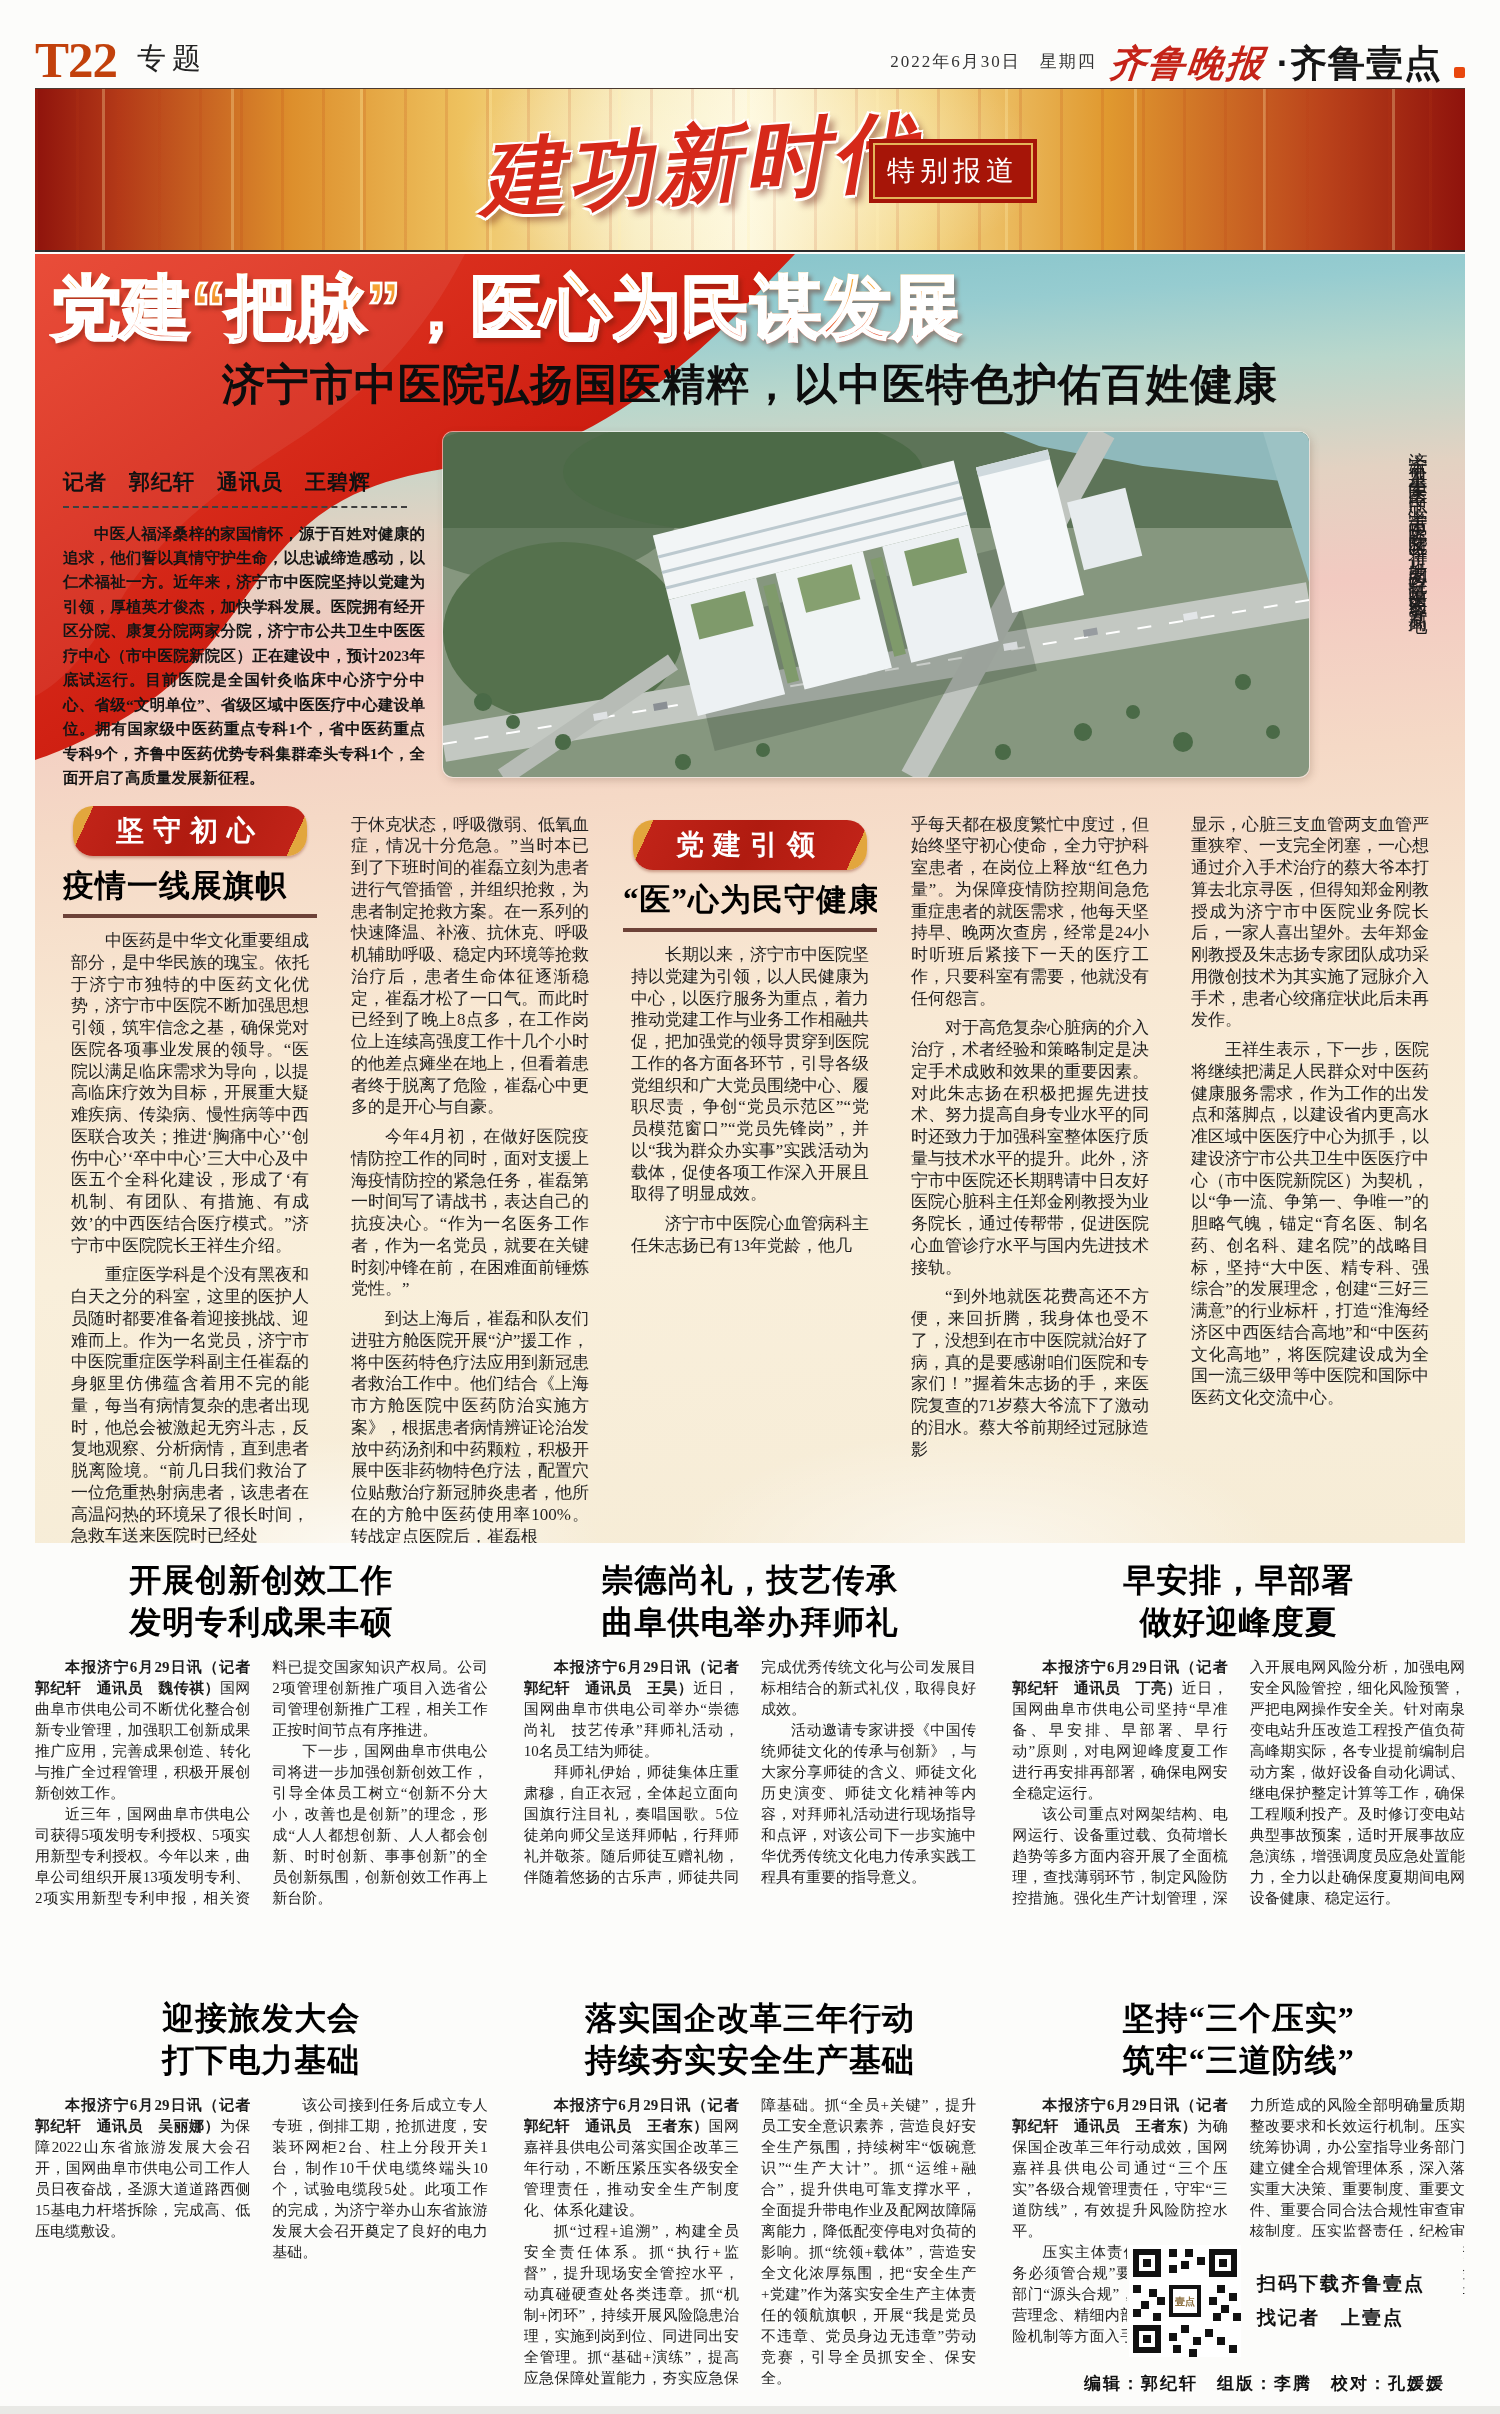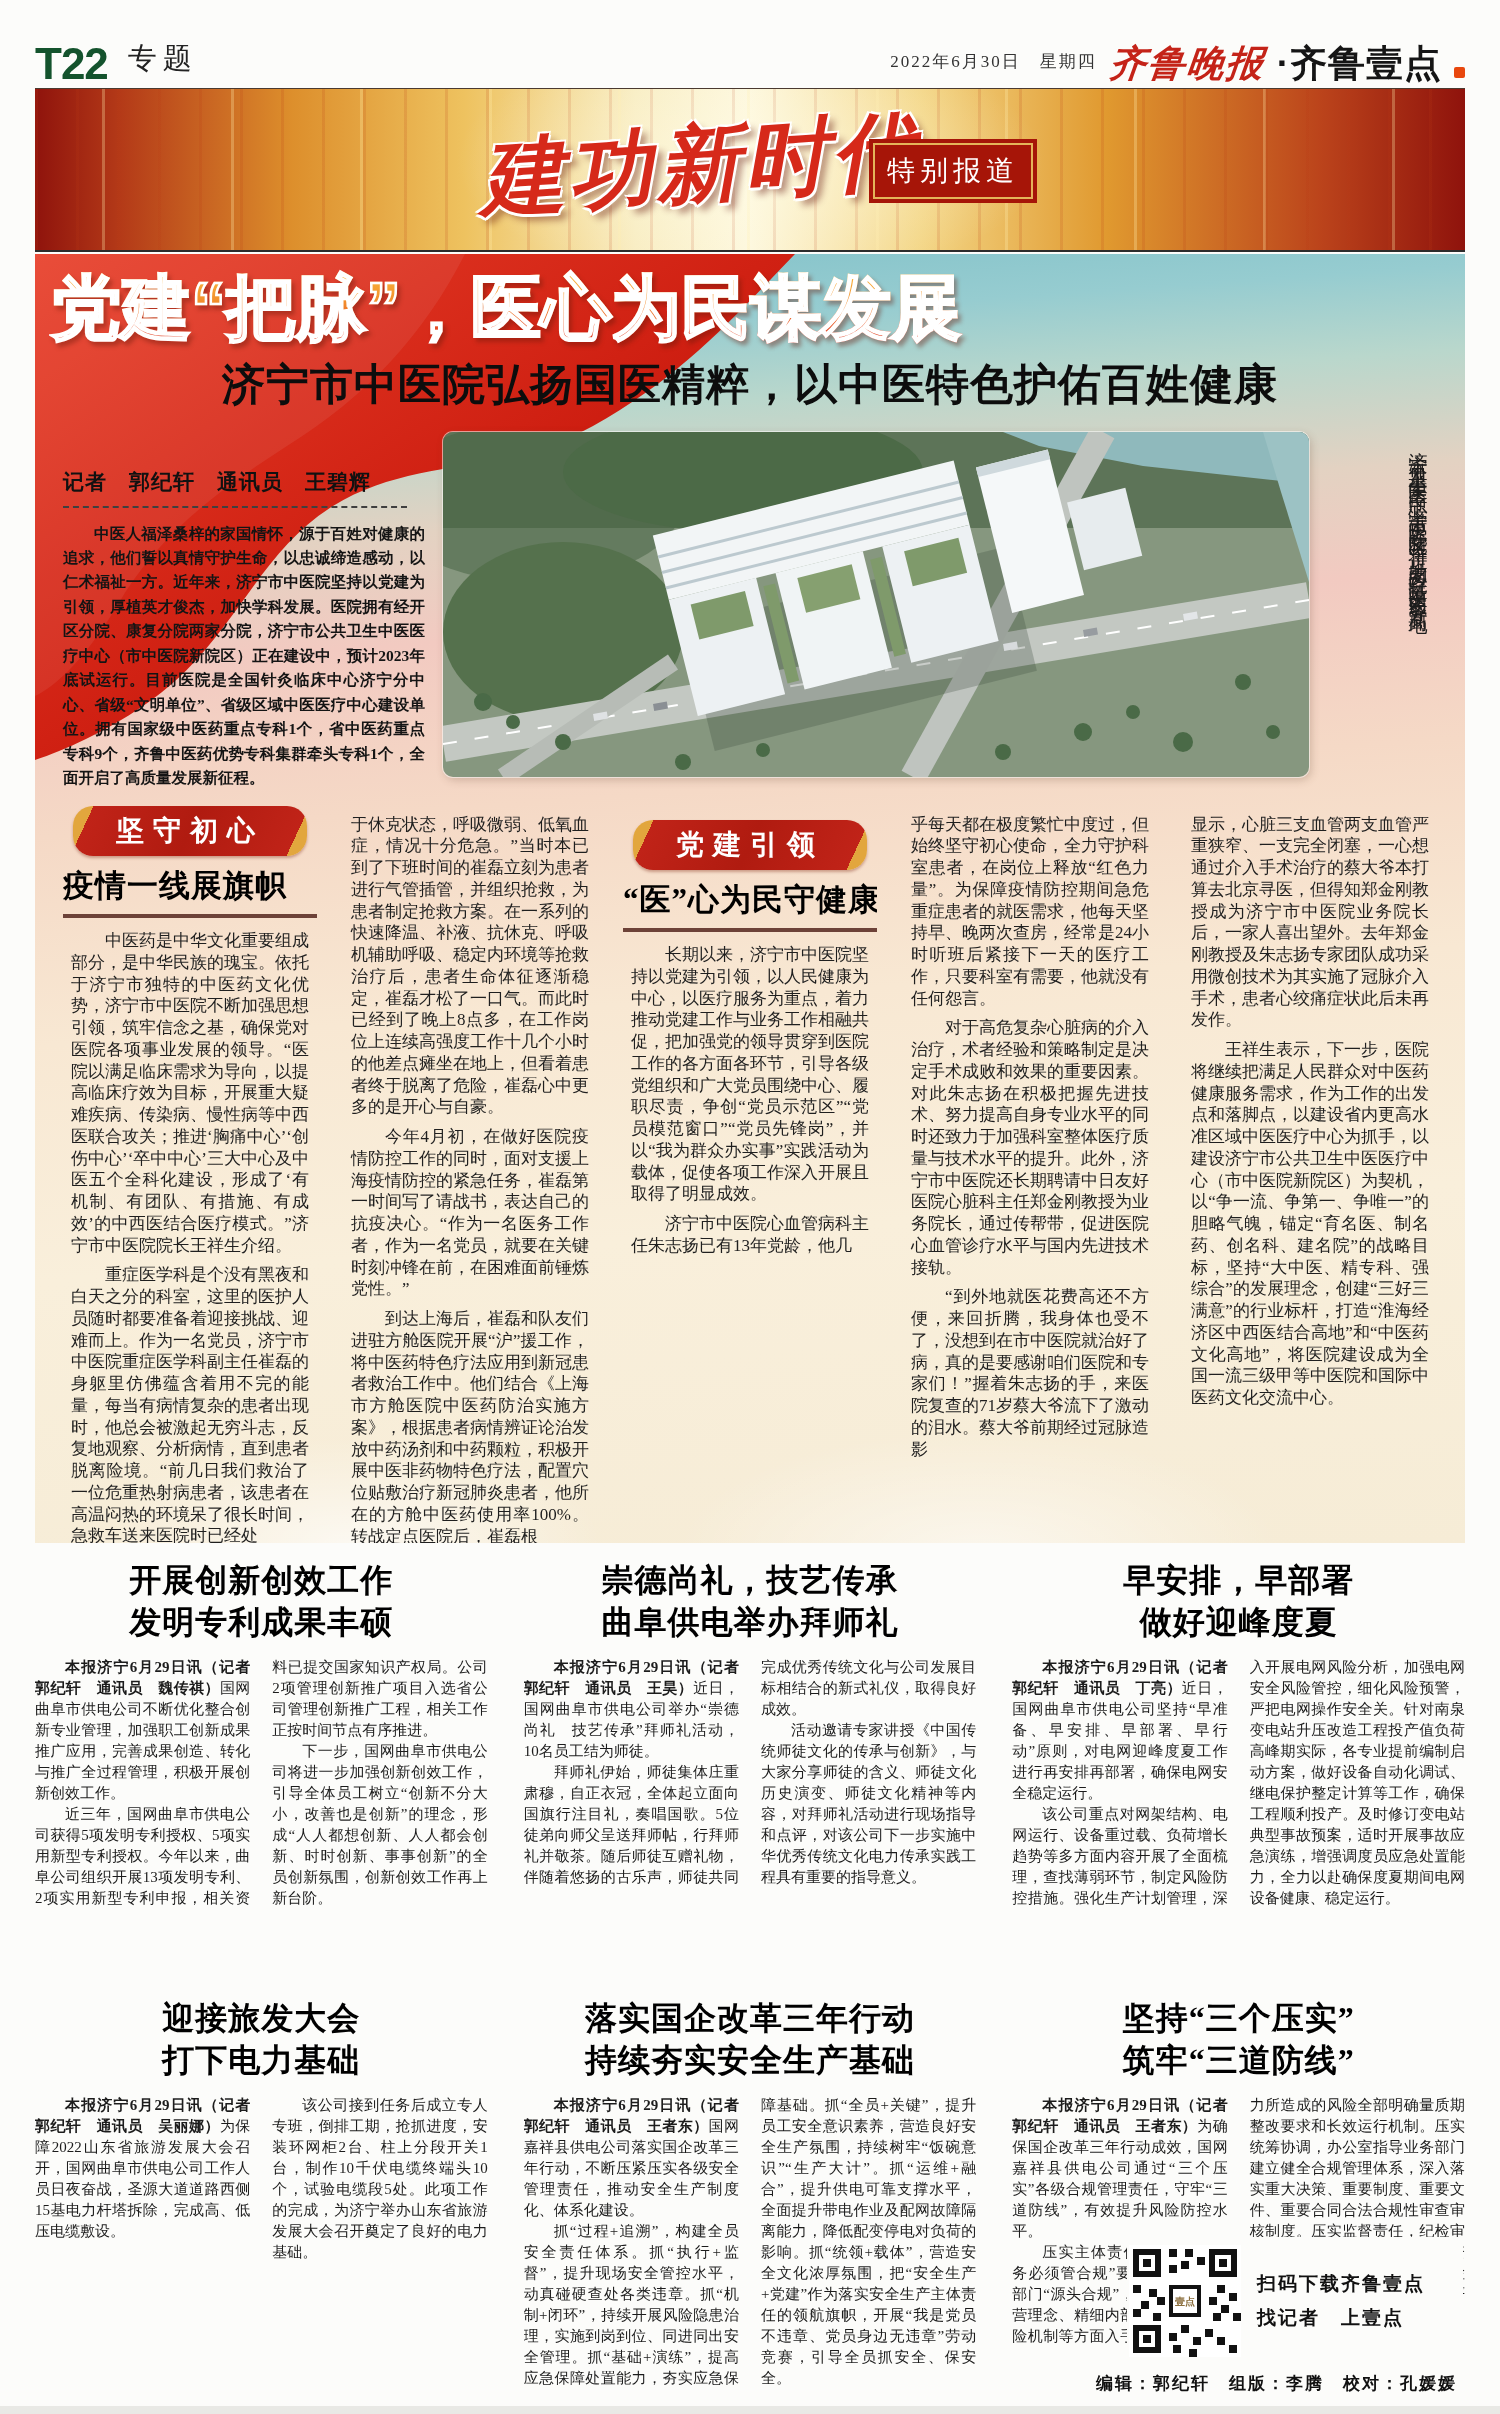--- a/index.html
+++ b/index.html
@@ -2,21 +2,21 @@
 <html><head>
 <meta charset="utf-8">
 <style>
   * { box-sizing: border-box; margin: 0; padding: 0; }
   body { background:#888; font-family:"Liberation Serif","DejaVu Serif",serif; }
   .page { position:relative; width:1500px; height:2414px; margin:0 auto; background:#fcfcfa; overflow:hidden; color:#1a1a1a; }
 
   
   .hdr { position:absolute; top:0; left:35px; width:1430px; height:86px; display:flex; align-items:flex-end; justify-content:space-between; padding-bottom:4px; }
   .hdr-left { display:flex; align-items:flex-end; gap:20px; }
-  .pgnum { font-family:Liberation Sans, sans-serif; font-size:44px; font-weight:bold; letter-spacing:-1px; line-height:.85; color:#14532d; }
+  .pgnum { font-family:Liberation Serif, serif; font-size:51px; font-weight:bold; letter-spacing:-1px; line-height:.85; color:#c2410c; }
   .seclabel { font-family:"Liberation Sans","DejaVu Sans",sans-serif; font-size:29px; letter-spacing:6px; color:#222; padding-bottom:3px; }
   .hdr-right { display:flex; align-items:flex-end; gap:12px; }
   .dateline-top { font-size:17px; color:#333; letter-spacing:2px; padding-bottom:9px; }
   .mast-script { font-size:37px; font-weight:bold; font-style:italic; color:#c42318; transform:skewX(-6deg); letter-spacing:2px; line-height:1; }
   .mast-brand { font-family:"Liberation Sans","DejaVu Sans",sans-serif; font-size:37px; font-weight:900; color:#151515; letter-spacing:1px; line-height:1; }
   .brand-dot { width:11px; height:11px; background:#e8470d; border-radius:2px; margin-bottom:4px; }
 
   
   .banner { position:absolute; top:88px; left:35px; width:1430px; height:164px; overflow:hidden; border-top:1px solid #4a3a30; border-bottom:2px solid #2c2c2c;
     background:linear-gradient(90deg,#8f130c 0%,#b43a18 6%,#dd8f2c 18%,#eec25f 30%,#f8ecc0 42%,#fdf7dd 50%,#f3d584 62%,#e0992f 75%,#bb431b 90%,#8f130c 100%); }
@@ -70,21 +70,21 @@
   .art { flex:1; overflow:hidden; padding-top:14px; }
   .art h3 { text-align:center; font-size:32px; line-height:1.32; margin-bottom:14px; font-weight:900; letter-spacing:1px; color:#000; }
   .art-body { column-count:2; column-gap:22px; font-size:15px; line-height:1.4; text-align:justify; color:#1c1c1c; }
   .art-body p { margin:0; text-indent:2em; }
   .art-body b.dl { font-weight:bold; }
 
   
   .footer { position:absolute; right:2px; bottom:40px; width:336px; background:#fcfcfa; display:flex; align-items:center; gap:16px; padding:8px 2px; }
   .qr { width:112px; height:112px; flex:none; }
   .qr-text { font-family:"Liberation Sans","DejaVu Sans",sans-serif; font-weight:900; font-size:19px; line-height:1.8; letter-spacing:2px; color:#111; white-space:nowrap; }
-  .credits { position:absolute; right:4px; bottom:8px; font-size:17px; font-weight:bold; letter-spacing:2px; background:#fcfcfa; padding:2px 4px; white-space:nowrap; color:#111; }
+  .credits { position:absolute; right:16px; bottom:8px; font-size:17px; font-weight:bold; letter-spacing:2px; background:#fcfcfa; padding:2px 4px; white-space:nowrap; color:#111; }
   .page-edge { position:absolute; left:0; bottom:0; width:100%; height:8px; background:#e9e9e5; }
 </style>
 </head>
 <body>
 
 <div class="page">
 
   <div class="hdr">
     <div class="hdr-left">
       <div class="pgnum">T22</div>

